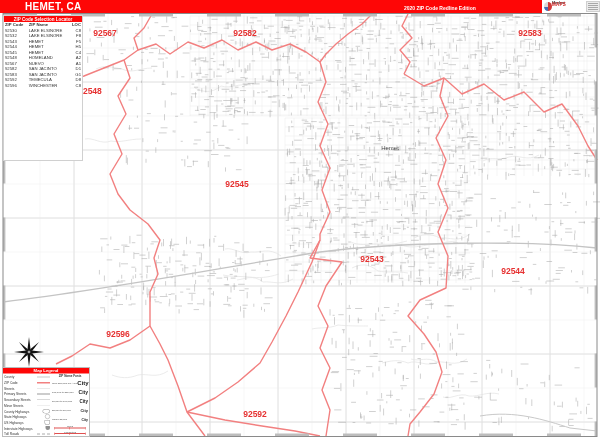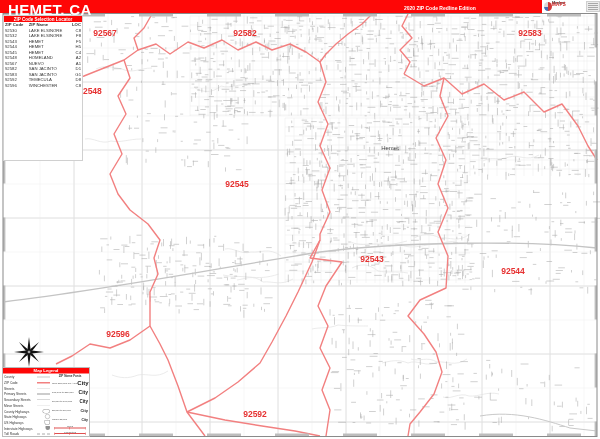--- a/index.html
+++ b/index.html
@@ -1,20 +1,20 @@
 <!DOCTYPE html>
 <html><head>
 <meta charset="utf-8">
 <style>
   html,body{margin:0;padding:0;}
   .page{position:relative;width:600px;height:439px;background:#ffffff;overflow:hidden;
         font-family:"Liberation Sans",sans-serif;}
   
   .header{position:absolute;left:0;top:0;width:600px;height:13px;background:#fe0606;}
-  .header .title{position:absolute;left:8px;top:1px;color:#fff;font-size:15px;font-weight:bold;letter-spacing:.3px;}
+  .header .title{position:absolute;left:25px;top:1px;color:#fff;font-size:10px;font-weight:bold;letter-spacing:.3px;}
   .header .edition{position:absolute;right:124px;top:5px;color:#fff;font-size:10px;font-weight:bold;
         transform:scale(.5);transform-origin:100% 0;white-space:nowrap;}
   .logobox{position:absolute;right:0;top:0;width:58px;height:13px;background:#fff;display:flex;align-items:center;}
   .logo-circle{width:9px;height:9px;border-radius:50%;margin-left:2px;
         background:conic-gradient(#d23a3a 0 50%, #4a6fb5 50% 72%, #d9d9d9 72% 100%);}
   .brandtxt{width:40px;height:11px;overflow:hidden;}
   .brandtxt .half{line-height:5px;}
   .brand-top{font-size:8px;color:#444;font-weight:bold;}
   .brand-bot{font-size:9px;color:#cc1a1a;font-weight:bold;letter-spacing:.5px;}
   .fineprint{width:15px;height:11px;background:#ececec;border:1px solid #cfcfcf;box-sizing:border-box;padding:1px;}

